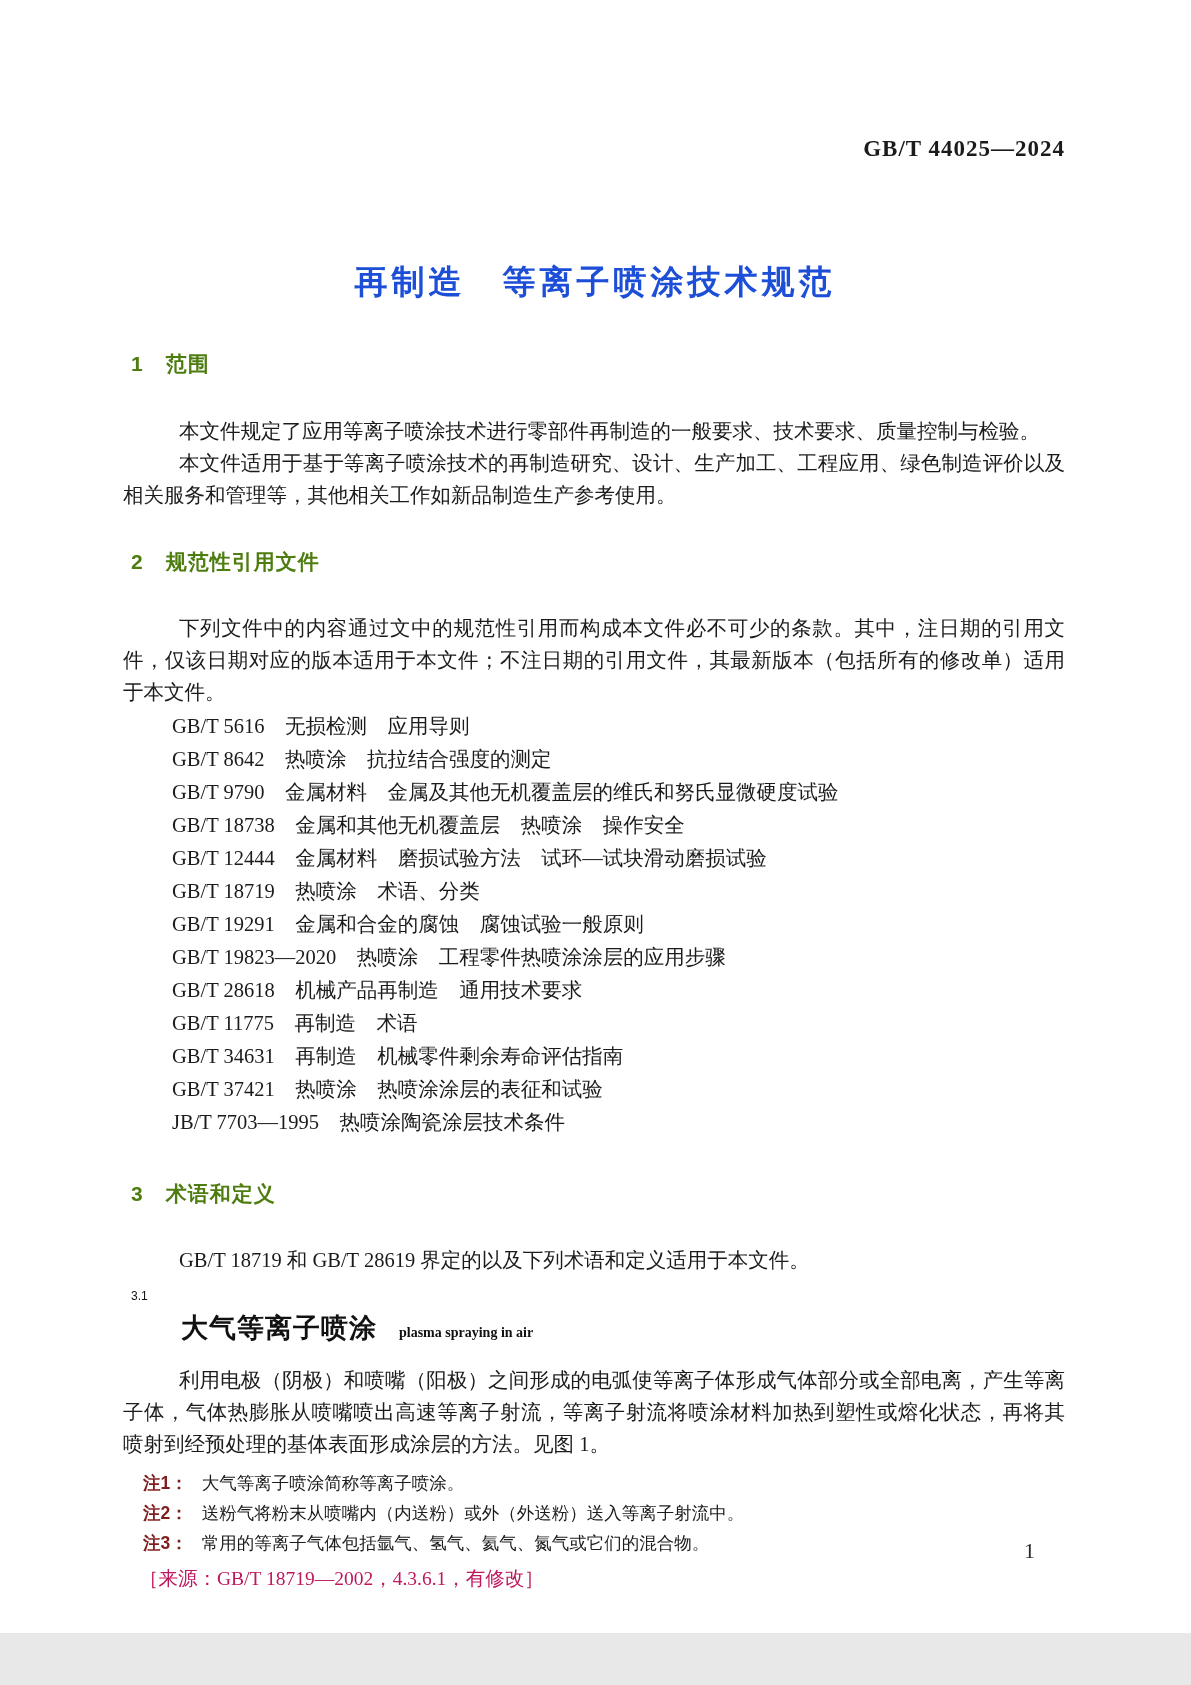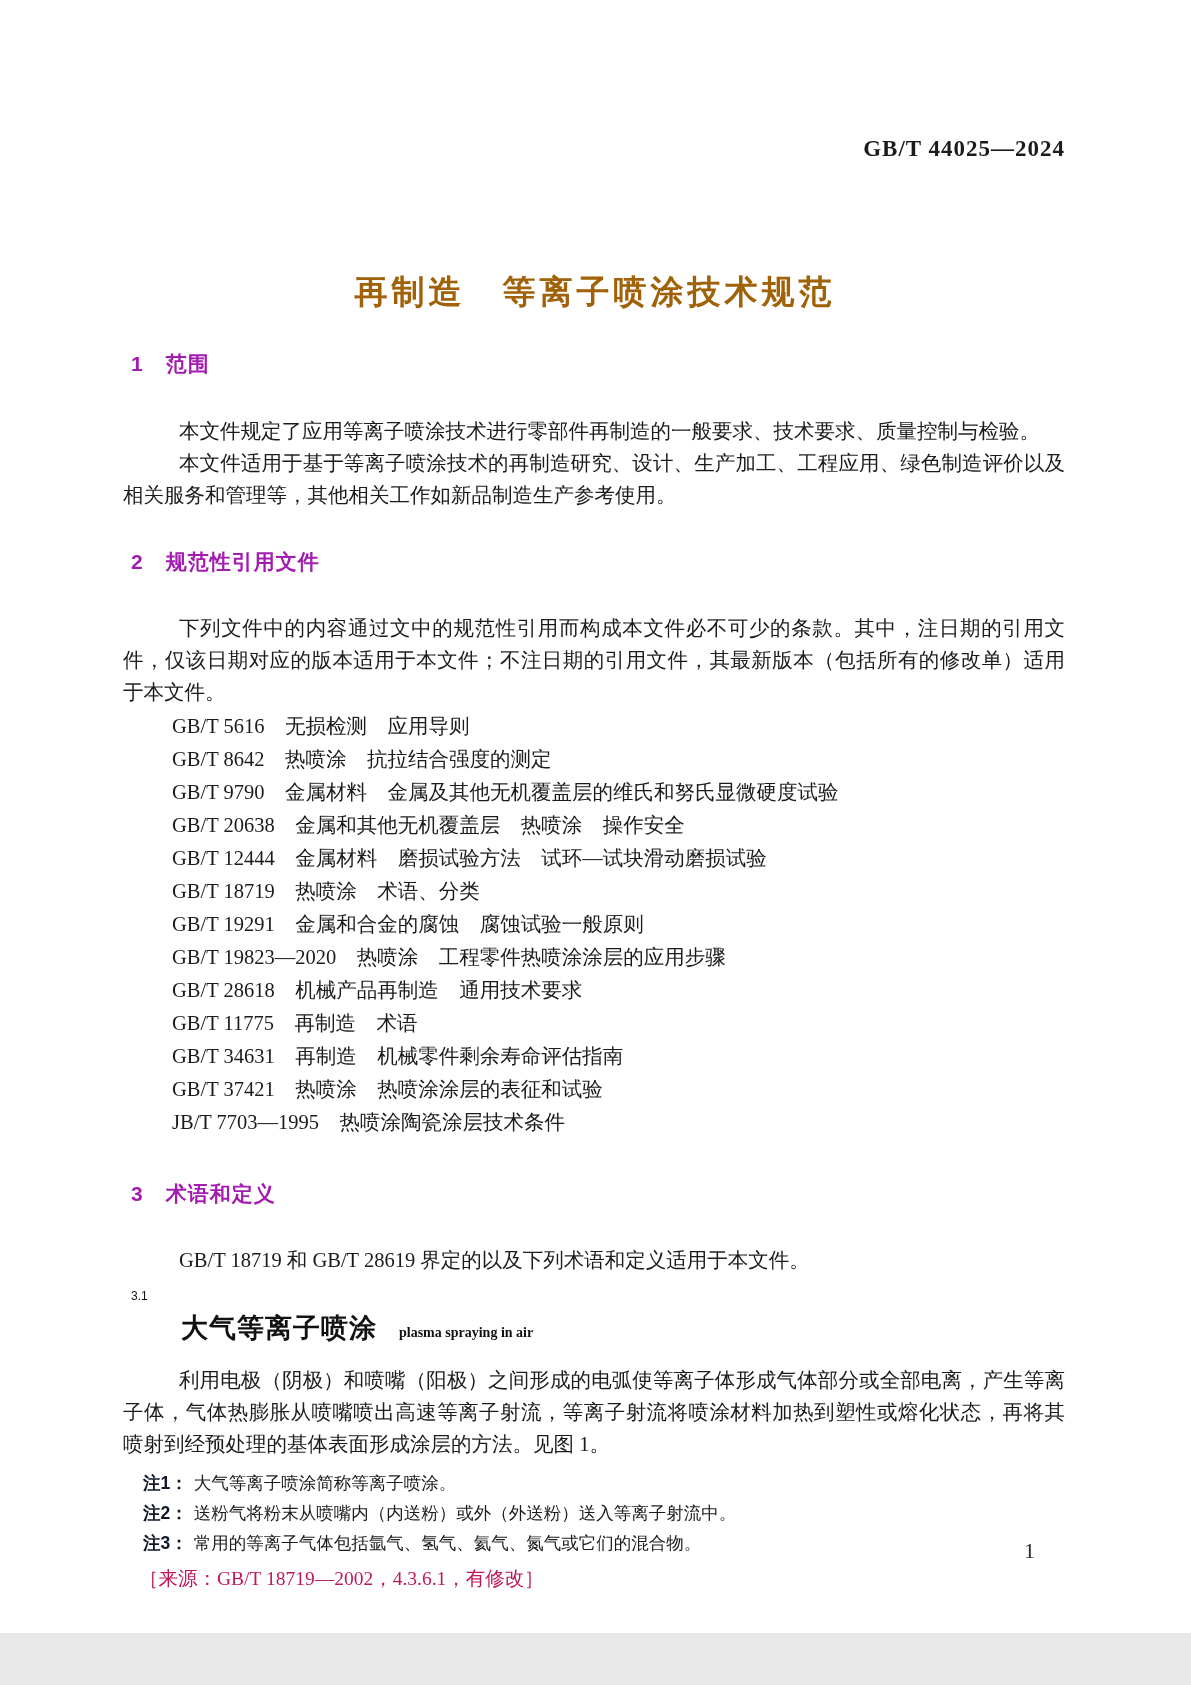--- a/index.html
+++ b/index.html
@@ -23,43 +23,43 @@
     top: 136px;
     right: 126px;
     font-family: "Liberation Serif", serif;
     font-weight: bold;
     font-size: 23px;
     letter-spacing: 1px;
   }
   
   .doc-title {
     position: absolute;
-    top: 248px;
+    top: 238px;
     left: 125px;
     width: 940px;
     text-align: center;
     font-family: "Liberation Sans", sans-serif;
     font-weight: bold;
     font-size: 33px;
     letter-spacing: 4px;
-    color: #a16207;
+    color: #1d4ed8;
   }
   
   .section {
     position: absolute;
     left: 123px;
     width: 942px;
   }
   .sec-heading {
     font-family: "Liberation Sans", sans-serif;
     font-weight: bold;
     font-size: 21px;
     letter-spacing: 1px;
     padding-left: 8px;
-    color: #a21caf;
+    color: #4d7c0f;
   }
   .body-para {
     margin: 0;
     font-size: 20.5px;
     line-height: 32px;
     text-align: justify;
     text-indent: 56px;
     color: #1b1b1b;
   }
   .sec1-para1 { margin-top: 37px; }
@@ -105,22 +105,22 @@
   .note-line {
     margin: 0;
     padding-left: 20px;
     font-size: 17.5px;
     line-height: 30px;
     color: #1b1b1b;
   }
   .note-label {
     font-family: "Liberation Sans", sans-serif;
     font-weight: bold;
-    color: #0f172a;
-    margin-right: 6px;
+    color: #7f1d1d;
+    margin-right: 14px;
   }
   .source-line {
     margin: 0;
     margin-top: 5px;
     padding-left: 16px;
     font-size: 19.5px;
     line-height: 32px;
     color: #be185d;
   }
   
@@ -147,21 +147,21 @@
     <p class="body-para">本文件适用于基于等离子喷涂技术的再制造研究、设计、生产加工、工程应用、绿色制造评价以及相关服务和管理等，其他相关工作如新品制造生产参考使用。</p>
   </div>
 
   <div class="section" style="top:548px">
     <div class="sec-heading">2　规范性引用文件</div>
     <p class="body-para sec2-intro">下列文件中的内容通过文中的规范性引用而构成本文件必不可少的条款。其中，注日期的引用文件，仅该日期对应的版本适用于本文件；不注日期的引用文件，其最新版本（包括所有的修改单）适用于本文件。</p>
     <div class="ref-list">
       <p class="ref-item">GB/T 5616　无损检测　应用导则</p>
       <p class="ref-item">GB/T 8642　热喷涂　抗拉结合强度的测定</p>
       <p class="ref-item">GB/T 9790　金属材料　金属及其他无机覆盖层的维氏和努氏显微硬度试验</p>
-      <p class="ref-item">GB/T 20638　金属和其他无机覆盖层　热喷涂　操作安全</p>
+      <p class="ref-item">GB/T 18738　金属和其他无机覆盖层　热喷涂　操作安全</p>
       <p class="ref-item">GB/T 12444　金属材料　磨损试验方法　试环—试块滑动磨损试验</p>
       <p class="ref-item">GB/T 18719　热喷涂　术语、分类</p>
       <p class="ref-item">GB/T 19291　金属和合金的腐蚀　腐蚀试验一般原则</p>
       <p class="ref-item">GB/T 19823—2020　热喷涂　工程零件热喷涂涂层的应用步骤</p>
       <p class="ref-item">GB/T 28618　机械产品再制造　通用技术要求</p>
       <p class="ref-item">GB/T 11775　再制造　术语</p>
       <p class="ref-item">GB/T 34631　再制造　机械零件剩余寿命评估指南</p>
       <p class="ref-item">GB/T 37421　热喷涂　热喷涂涂层的表征和试验</p>
       <p class="ref-item">JB/T 7703—1995　热喷涂陶瓷涂层技术条件</p>
     </div>

